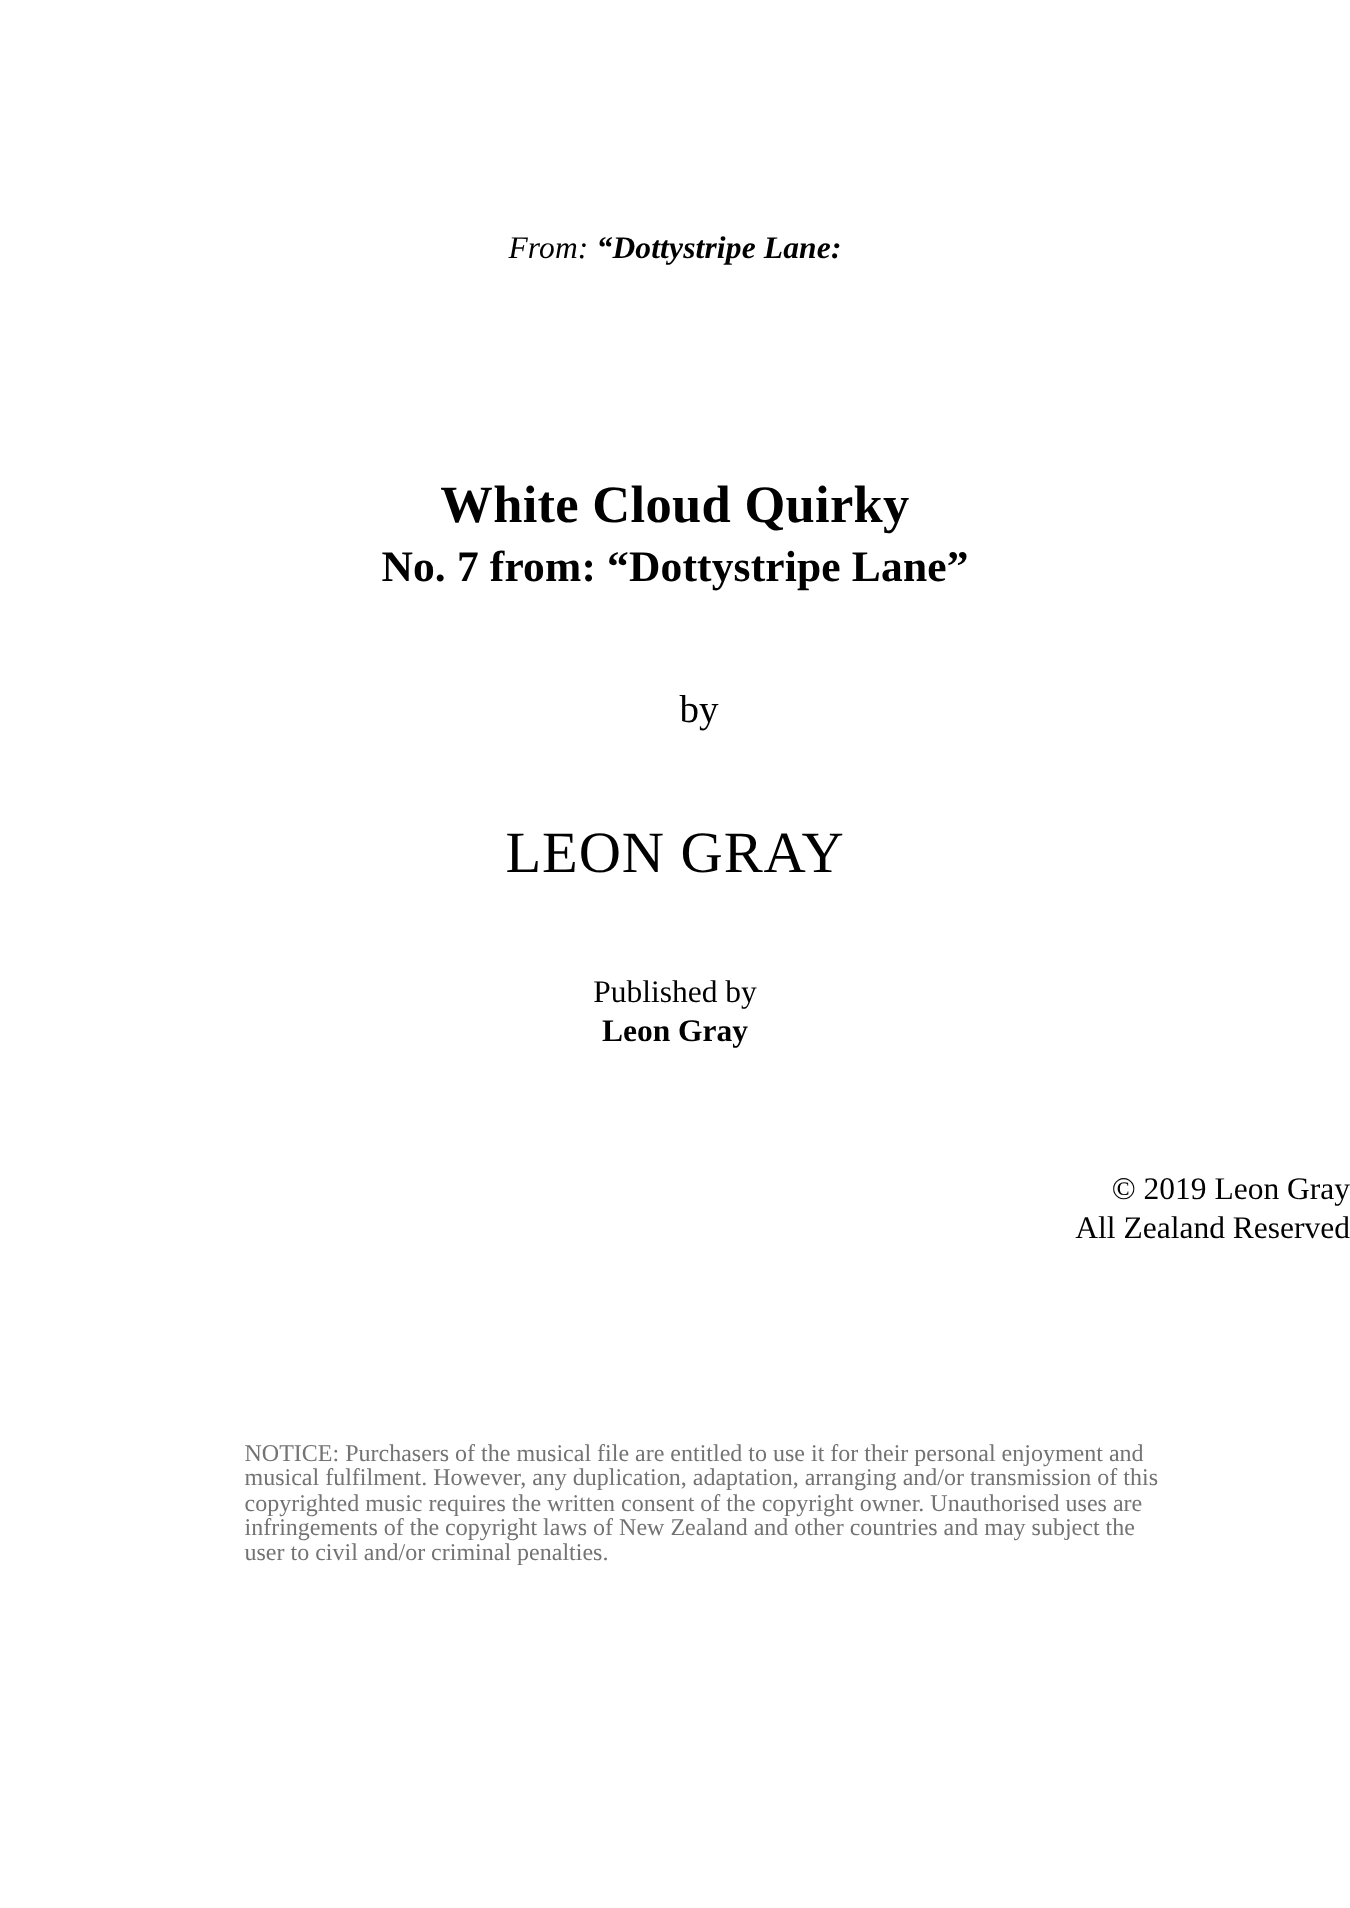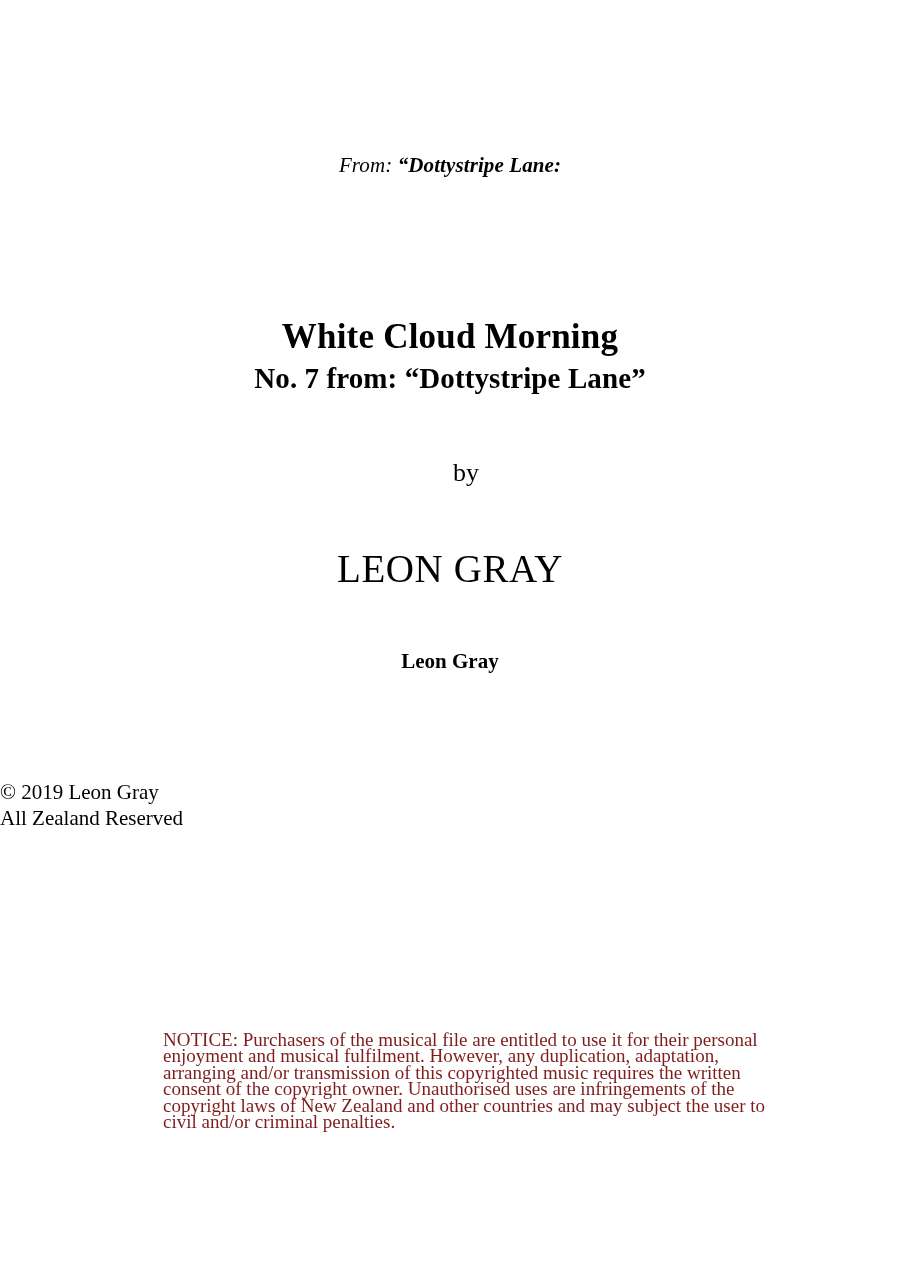--- a/index.html
+++ b/index.html
@@ -112,60 +112,61 @@
     font-size: 21px;
     font-weight: 700;
   }
 
   
   .copyright-block {
     position: absolute;
     top: 779px;
     left: 0;
     width: 900px;
-    text-align: left;
+    text-align: right;
     line-height: 26px;
   }
   .copyright-line {
     display: block;
     font-size: 21px;
     font-weight: 400;
   }
 
   
   .notice-block {
     position: absolute;
-    top: 1032px;
+    top: 962px;
     left: 163px;
     width: 622px;
-    font-size: 19px;
+    font-size: 16px;
     line-height: 16.4px;
     text-align: left;
-    color: #7f1d1d;
+    color: #737373;
   }
 </style>
 </head>
 <body>
 
 <div class="page">
 
   <div class="collection-header">
     <span class="collection-line"><span class="lead">From: </span><span>“Dottystripe Lane:</span></span>
   </div>
 
   <div class="title-block">
-    <span class="work-title">White Cloud Morning</span>
+    <span class="work-title">White Cloud Quirky</span>
     <span class="work-subtitle">No. 7 from: “Dottystripe Lane”</span>
   </div>
 
   <div class="byline">by</div>
 
   <div class="composer">LEON GRAY</div>
 
   <div class="publisher-block">
+    <span class="publisher-label">Published by</span>
     <span class="publisher-name">Leon Gray</span>
   </div>
 
   <div class="copyright-block">
     <span class="copyright-line">© 2019 Leon Gray</span>
     <span class="copyright-line">All Zealand Reserved</span>
   </div>
 
   <div class="notice-block">NOTICE: Purchasers of the musical file are entitled to use it for their personal enjoyment and musical fulfilment. However, any duplication, adaptation, arranging and/or transmission of this copyrighted music requires the written consent of the copyright owner.  Unauthorised uses are infringements of the copyright laws of New Zealand and other countries and may subject the user to civil and/or criminal penalties.</div>
 

